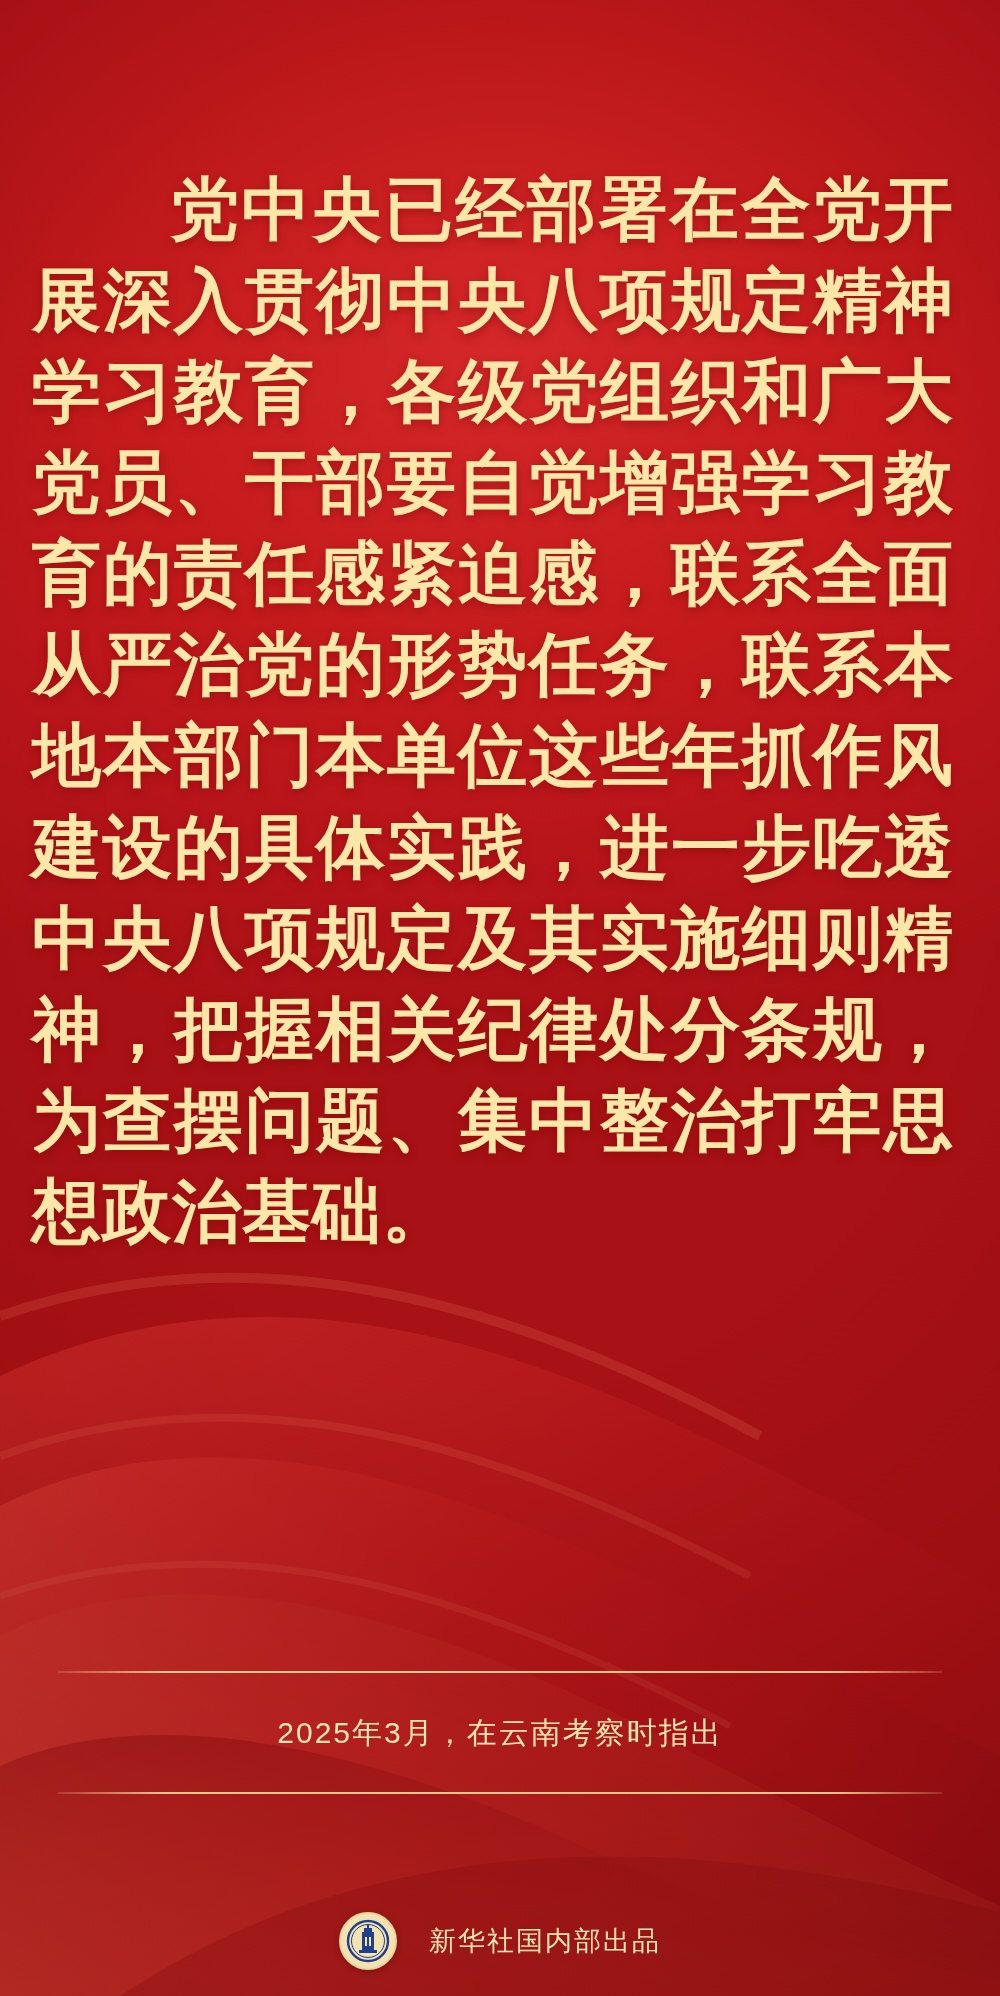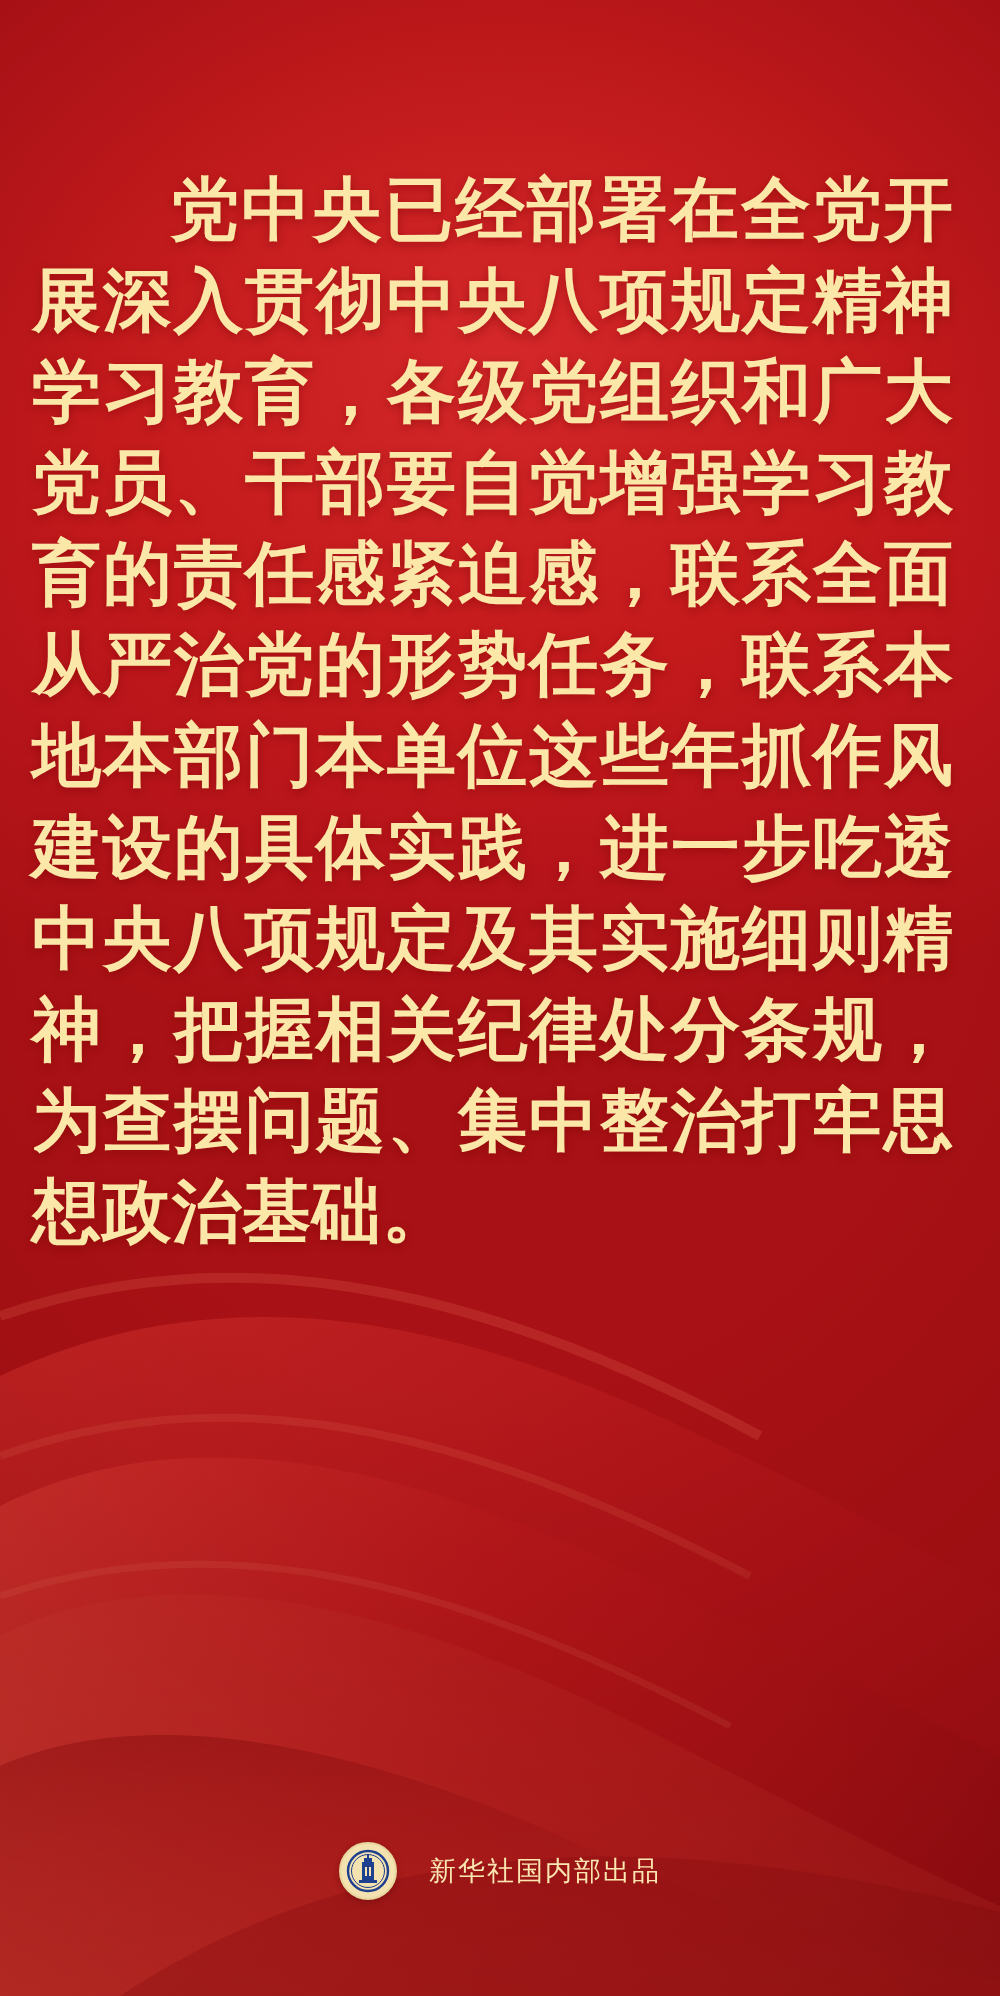--- a/index.html
+++ b/index.html
@@ -78,21 +78,21 @@
     letter-spacing: 2px;
     padding: 40px 0 38px 0;
     font-family: "Liberation Sans", sans-serif;
   }
 
   .footer {
     display: flex;
     align-items: center;
     justify-content: center;
     gap: 32px;
-    padding: 118px 0 96px 0;
+    padding: 118px 0 26px 0;
   }
   .logo {
     width: 54px;
     height: 54px;
     border-radius: 50%;
     background: #f4e3b0;
     border: 2px solid #e8d69f;
     display: flex;
     align-items: center;
     justify-content: center;
@@ -148,20 +148,25 @@
   <div class="vignette"></div>
 
   <div class="content">
 
     <div class="quote-wrap">
       <p class="quote">党中央已经部署在全党开展深入贯彻中央八项规定精神学习教育，各级党组织和广大党员、干部要自觉增强学习教育的责任感紧迫感，联系全面从严治党的形势任务，联系本地本部门本单位这些年抓作风建设的具体实践，进一步吃透中央八项规定及其实施细则精神，把握相关纪律处分条规，为查摆问题、集中整治打牢思想政治基础。</p>
     </div>
 
     <div class="spacer"></div>
 
+    <div class="source-block">
+      <div class="rule"></div>
+      <div class="source-text">2025年3月，在云南考察时指出</div>
+      <div class="rule"></div>
+    </div>
 
     <div class="footer">
       <span class="logo">
         <svg width="44" height="44" viewBox="0 0 44 44" aria-hidden="true">
           <circle cx="22" cy="22" r="20" fill="none" stroke="#1f3f8f" stroke-width="2.4"></circle>
           <circle cx="22" cy="22" r="16.5" fill="none" stroke="#1f3f8f" stroke-width="1"></circle>
           <rect x="16" y="13" width="12" height="20" fill="#1f3f8f"></rect>
           <rect x="18" y="9" width="8" height="5" fill="#1f3f8f"></rect>
           <rect x="21" y="5.5" width="2" height="4" fill="#1f3f8f"></rect>
           <rect x="13" y="31" width="18" height="3" fill="#1f3f8f"></rect>

